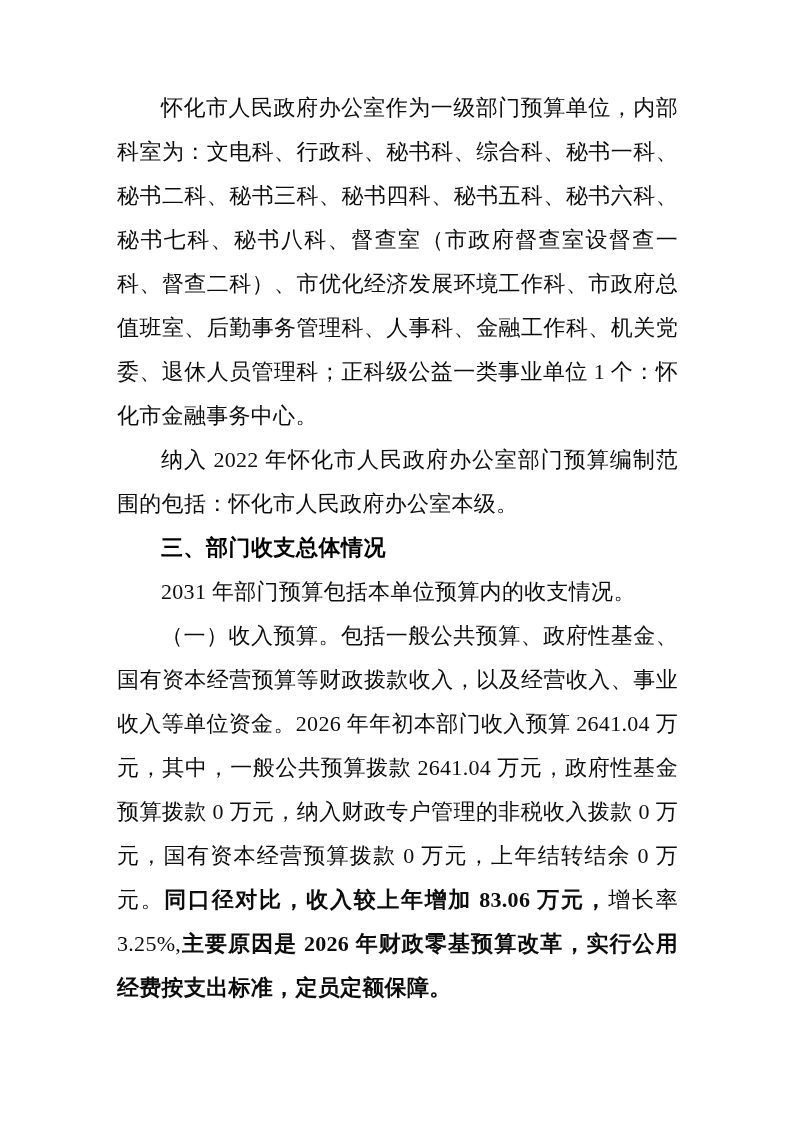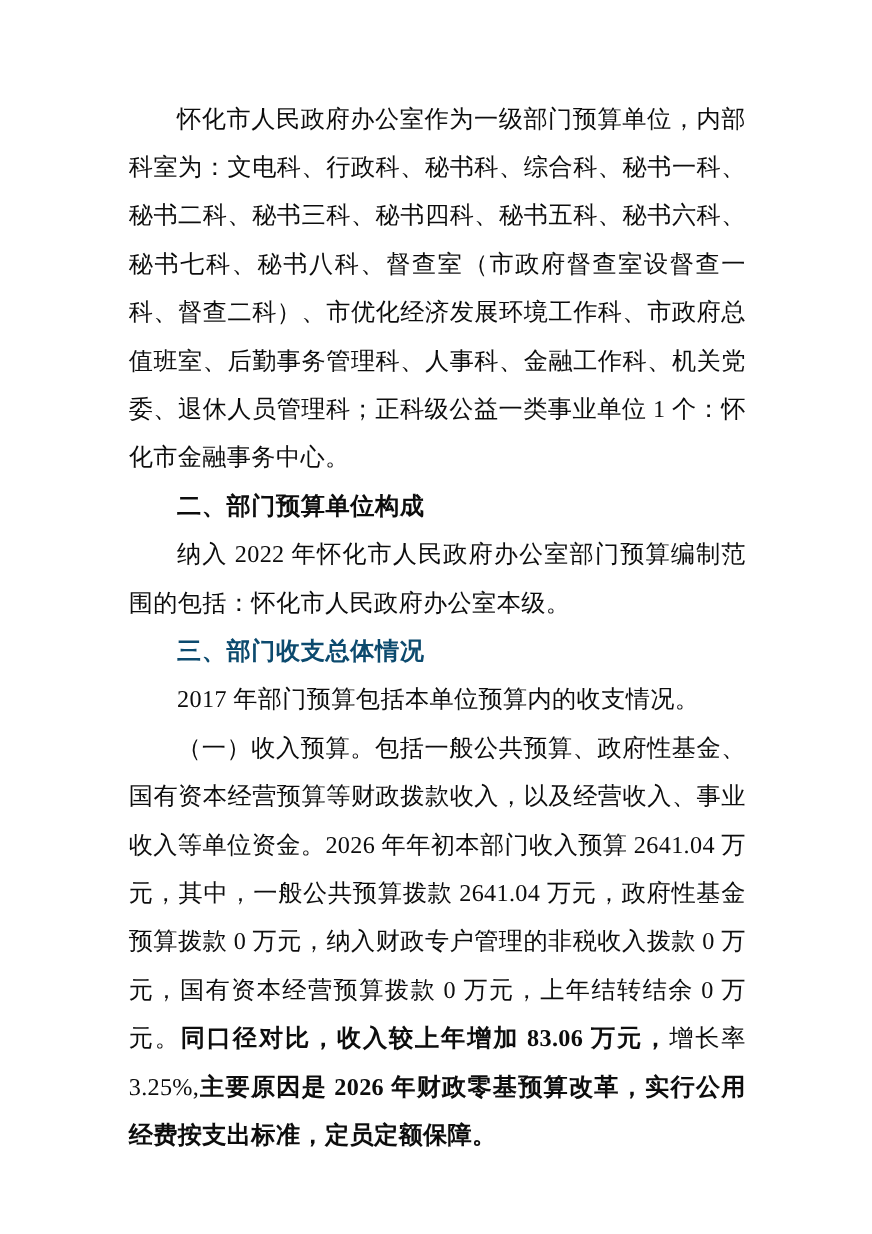--- a/index.html
+++ b/index.html
@@ -45,19 +45,18 @@
     font-weight: 700;
   }
 </style>
 </head>
 <body>
 
 <div class="page" style="background: rgb(255, 255, 255);">
   <div class="doc-body">
 
   <p class="body"><span class="run" style="color: rgb(13, 13, 13);">怀化市人民政府办公室作为一级部门预算单位，内部科室为：文电科、行政科、秘书科、综合科、秘书一科、秘书二科、秘书三科、秘书四科、秘书五科、秘书六科、秘书七科、秘书八科、督查室（市政府督查室设督查一科、督查二科）、市优化经济发展环境工作科、市政府总值班室、后勤事务管理科、人事科、金融工作科、机关党委、退休人员管理科；正科级公益一类事业单位 1 个：怀化市金融事务中心。</span></p>
-      <p class="heading"><span class="run bold" style="color: rgb(13, 13, 13);">二、部门预算单位构成</span></p>
       <p class="body"><span class="run" style="color: rgb(13, 13, 13);">纳入 2022 年怀化市人民政府办公室部门预算编制范围的包括：怀化市人民政府办公室本级。</span></p>
-      <p class="heading"><span class="run bold" style="color: #0c4a6e;">三、部门收支总体情况</span></p>
-      <p class="body"><span class="run" style="color: rgb(13, 13, 13);">2017 年部门预算包括本单位预算内的收支情况。</span></p>
+      <p class="heading"><span class="run bold" style="color: #000000;">三、部门收支总体情况</span></p>
+      <p class="body"><span class="run" style="color: rgb(13, 13, 13);">2031 年部门预算包括本单位预算内的收支情况。</span></p>
       <p class="body"><span class="run" style="color: rgb(13, 13, 13);">（一）收入预算。包括一般公共预算、政府性基金、国有资本经营预算等财政拨款收入，以及经营收入、事业收入等单位资金。2026 年年初本部门收入预算 2641.04 万元，其中，一般公共预算拨款 2641.04 万元，政府性基金预算拨款 0 万元，纳入财政专户管理的非税收入拨款 0 万元，国有资本经营预算拨款 0 万元，上年结转结余 0 万元。</span><span class="run bold" style="color: rgb(13, 13, 13);">同口径对比，收入较上年增加 83.06 万元，</span><span class="run" style="color: rgb(13, 13, 13);">增长率 3.25%,</span><span class="run bold" style="color: rgb(13, 13, 13);">主要原因是 2026 年财政零基预算改革，实行公用经费按支出标准，定员定额保障。</span></p>
     </div>
 </div>
 
 </body></html>

